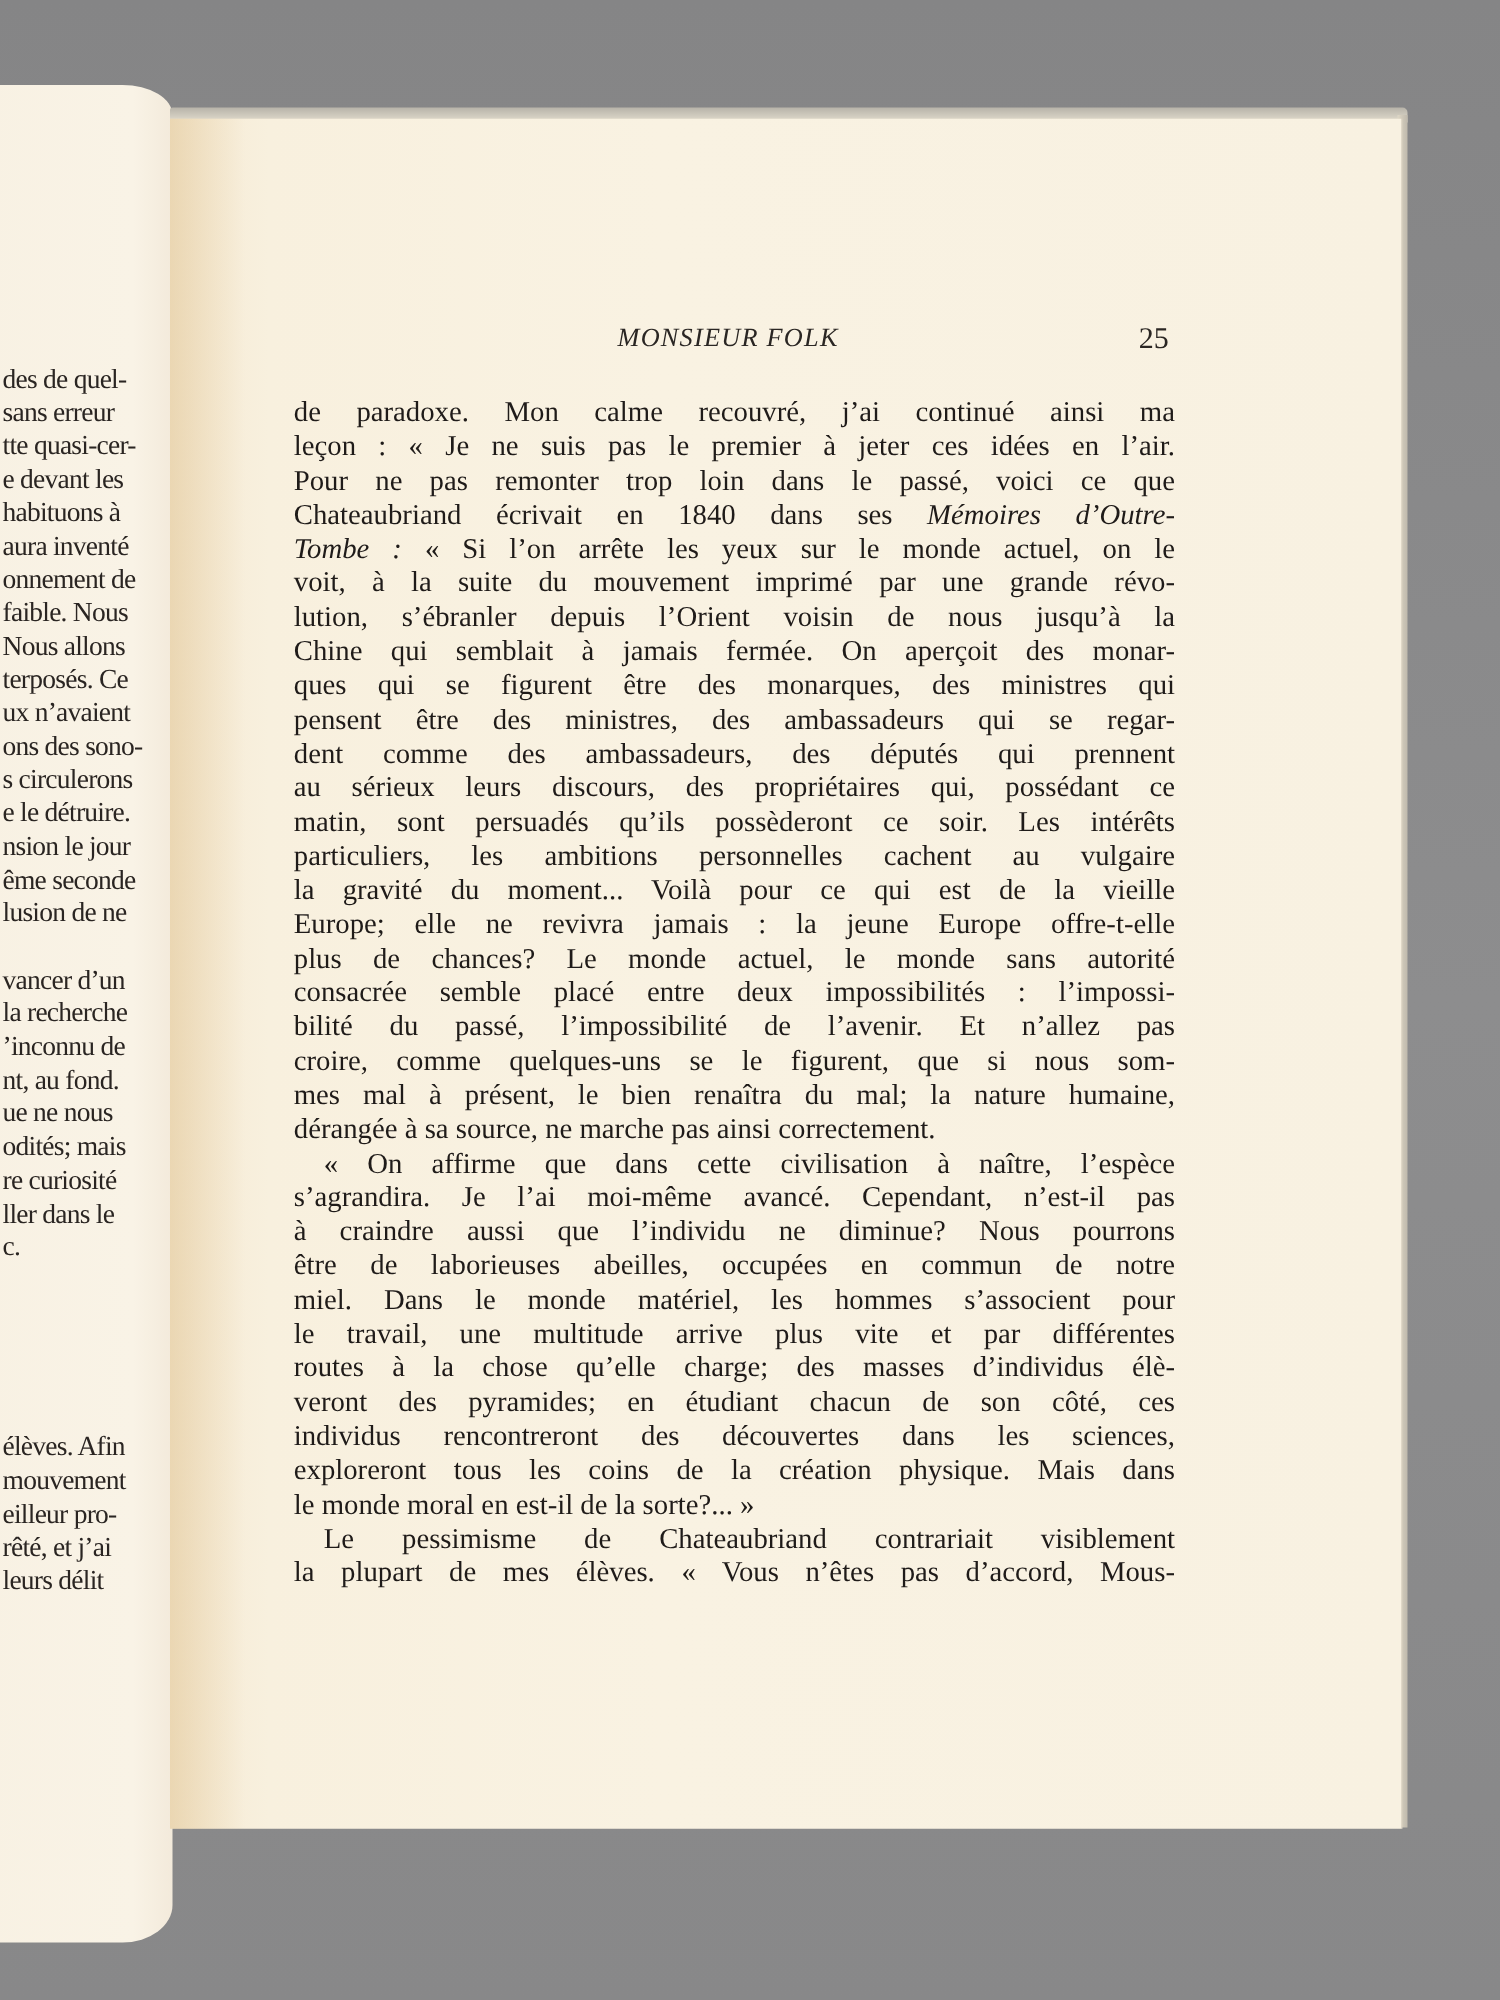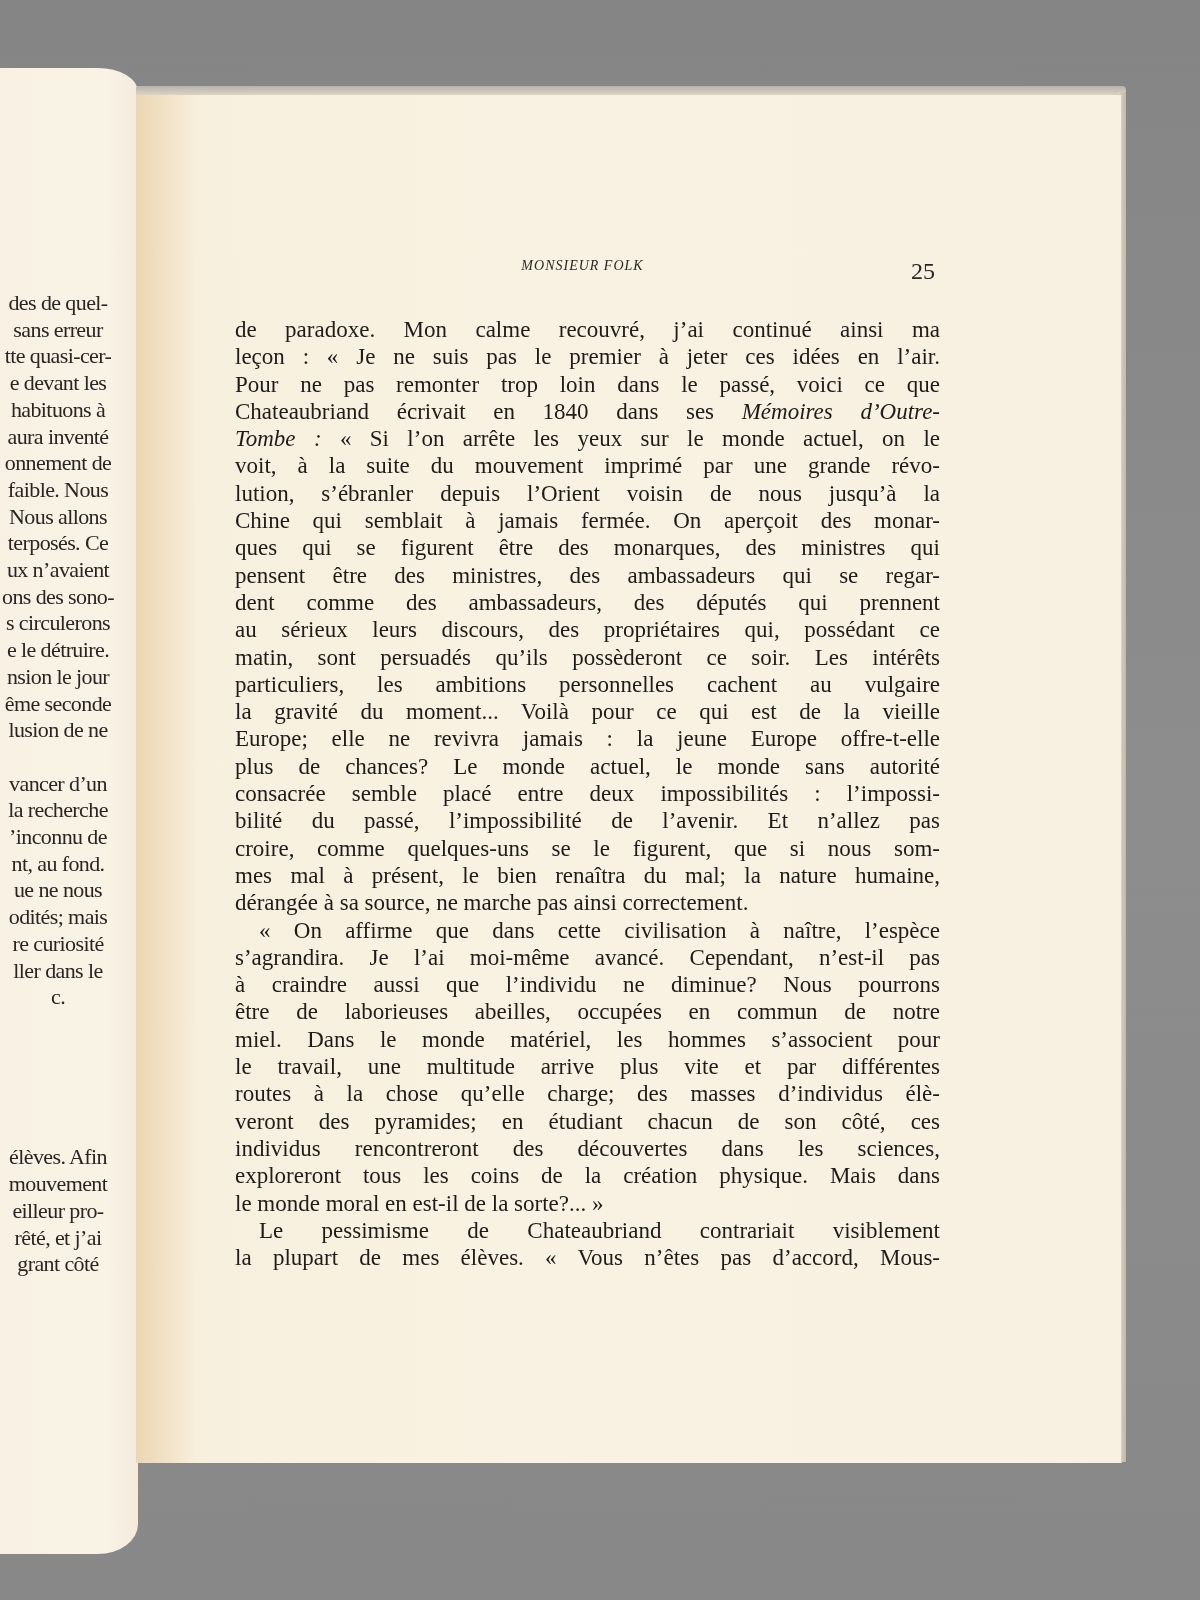--- a/index.html
+++ b/index.html
@@ -31,32 +31,32 @@
     position: absolute; left: 136px; top: 95px; width: 60px; height: 1368px;
     background: linear-gradient(90deg, rgba(215,180,120,0.35), rgba(215,180,120,0));
   }
   .left-page {
     position: absolute; left: -20px; top: 68px; width: 158px; height: 1486px;
     background: linear-gradient(90deg, #f8f1e3 0%, #f9f3e6 80%, #f3eadb 100%);
     border-radius: 0 40px 40px 0 / 0 24px 30px 0;
     overflow: hidden;
   }
   .left-lines {
-    position: absolute; right: 24px; top: 222px; text-align: center;
+    position: absolute; right: 24px; top: 222px; text-align: left;
     font-size: 22px; color: #2a2522; line-height: 26.7px; white-space: nowrap;
     font-stretch: condensed; letter-spacing: -0.6px;
   }
   .left-lines .gap { height: 26.7px; }
 
   .running-head {
     position: absolute; left: 230px; top: 258px; width: 705px; height: 30px;
   }
   .running-title {
     position: absolute; left: 0; right: 0; text-align: center;
-    font-style: italic; font-size: 14px; letter-spacing: 1px; color: #2a2623;
+    font-style: italic; font-size: 21px; letter-spacing: 1px; color: #2a2623;
   }
   .page-number {
     position: absolute; right: 0; font-size: 24px; color: #2a2623;
   }
   .body-text {
     position: absolute; left: 235px; top: 316px; width: 705px;
     font-size: 23px; line-height: 27.3px; color: #1f1b19;
   }
   .line { display: block; text-align: justify; text-align-last: justify; white-space: nowrap; height: 27.3px; }
   .line.last { text-align-last: left; }
@@ -99,21 +99,21 @@
       <div>c.</div>
       <div class="gap"></div>
       <div class="gap"></div>
       <div class="gap"></div>
       <div class="gap"></div>
       <div class="gap"></div>
       <div>élèves. Afin</div>
       <div>mouvement</div>
       <div>eilleur pro-</div>
       <div>rêté, et j’ai</div>
-      <div>grant côté</div>
+      <div>leurs délit</div>
     </div>
 </div>
 
 <div class="page-stack-top"></div>
 <div class="page-stack-right"></div>
 <div class="right-page"></div>
 <div class="gutter-shadow"></div>
 
 <div class="running-head">
   <span class="running-title">MONSIEUR FOLK</span>

